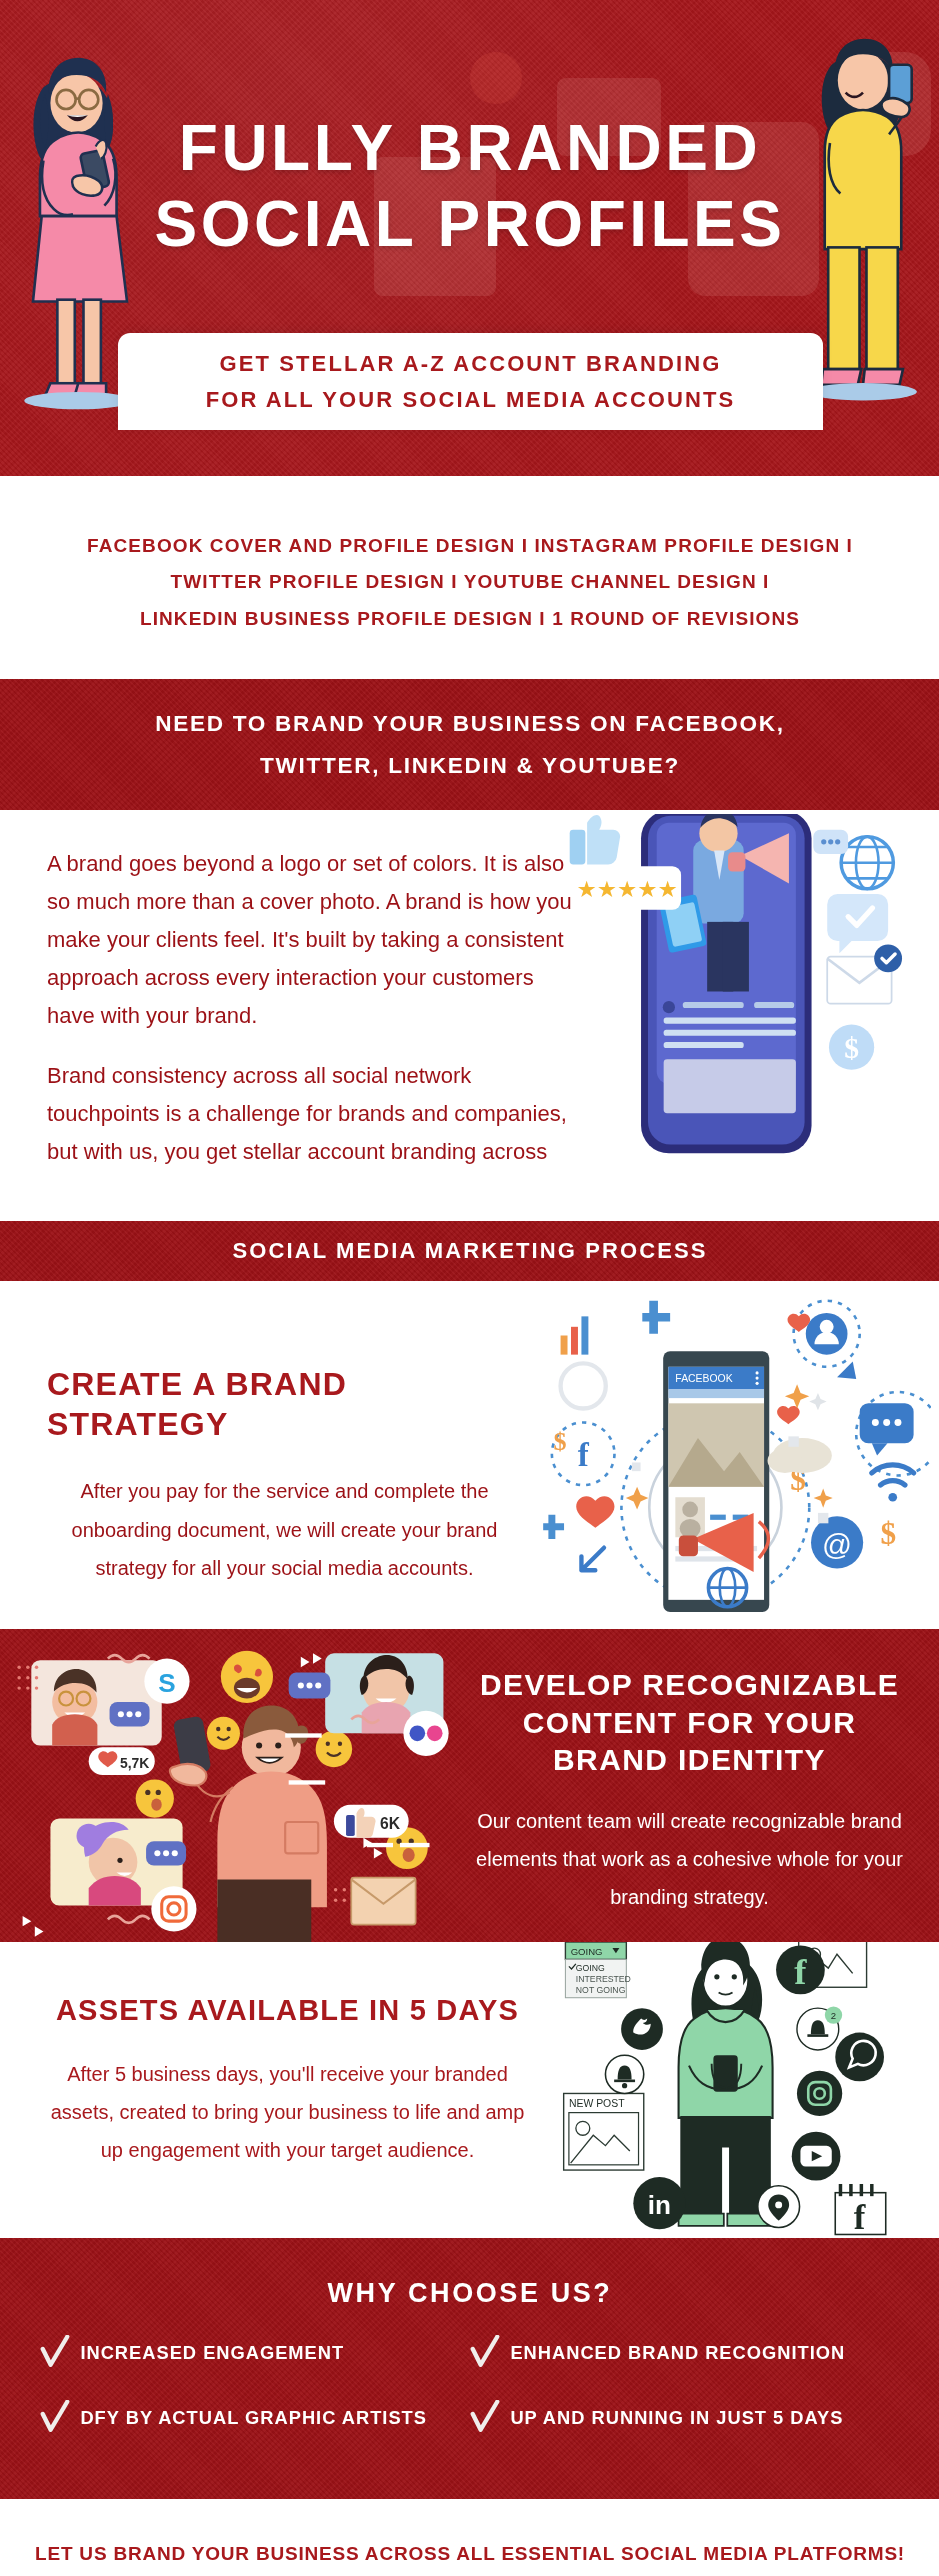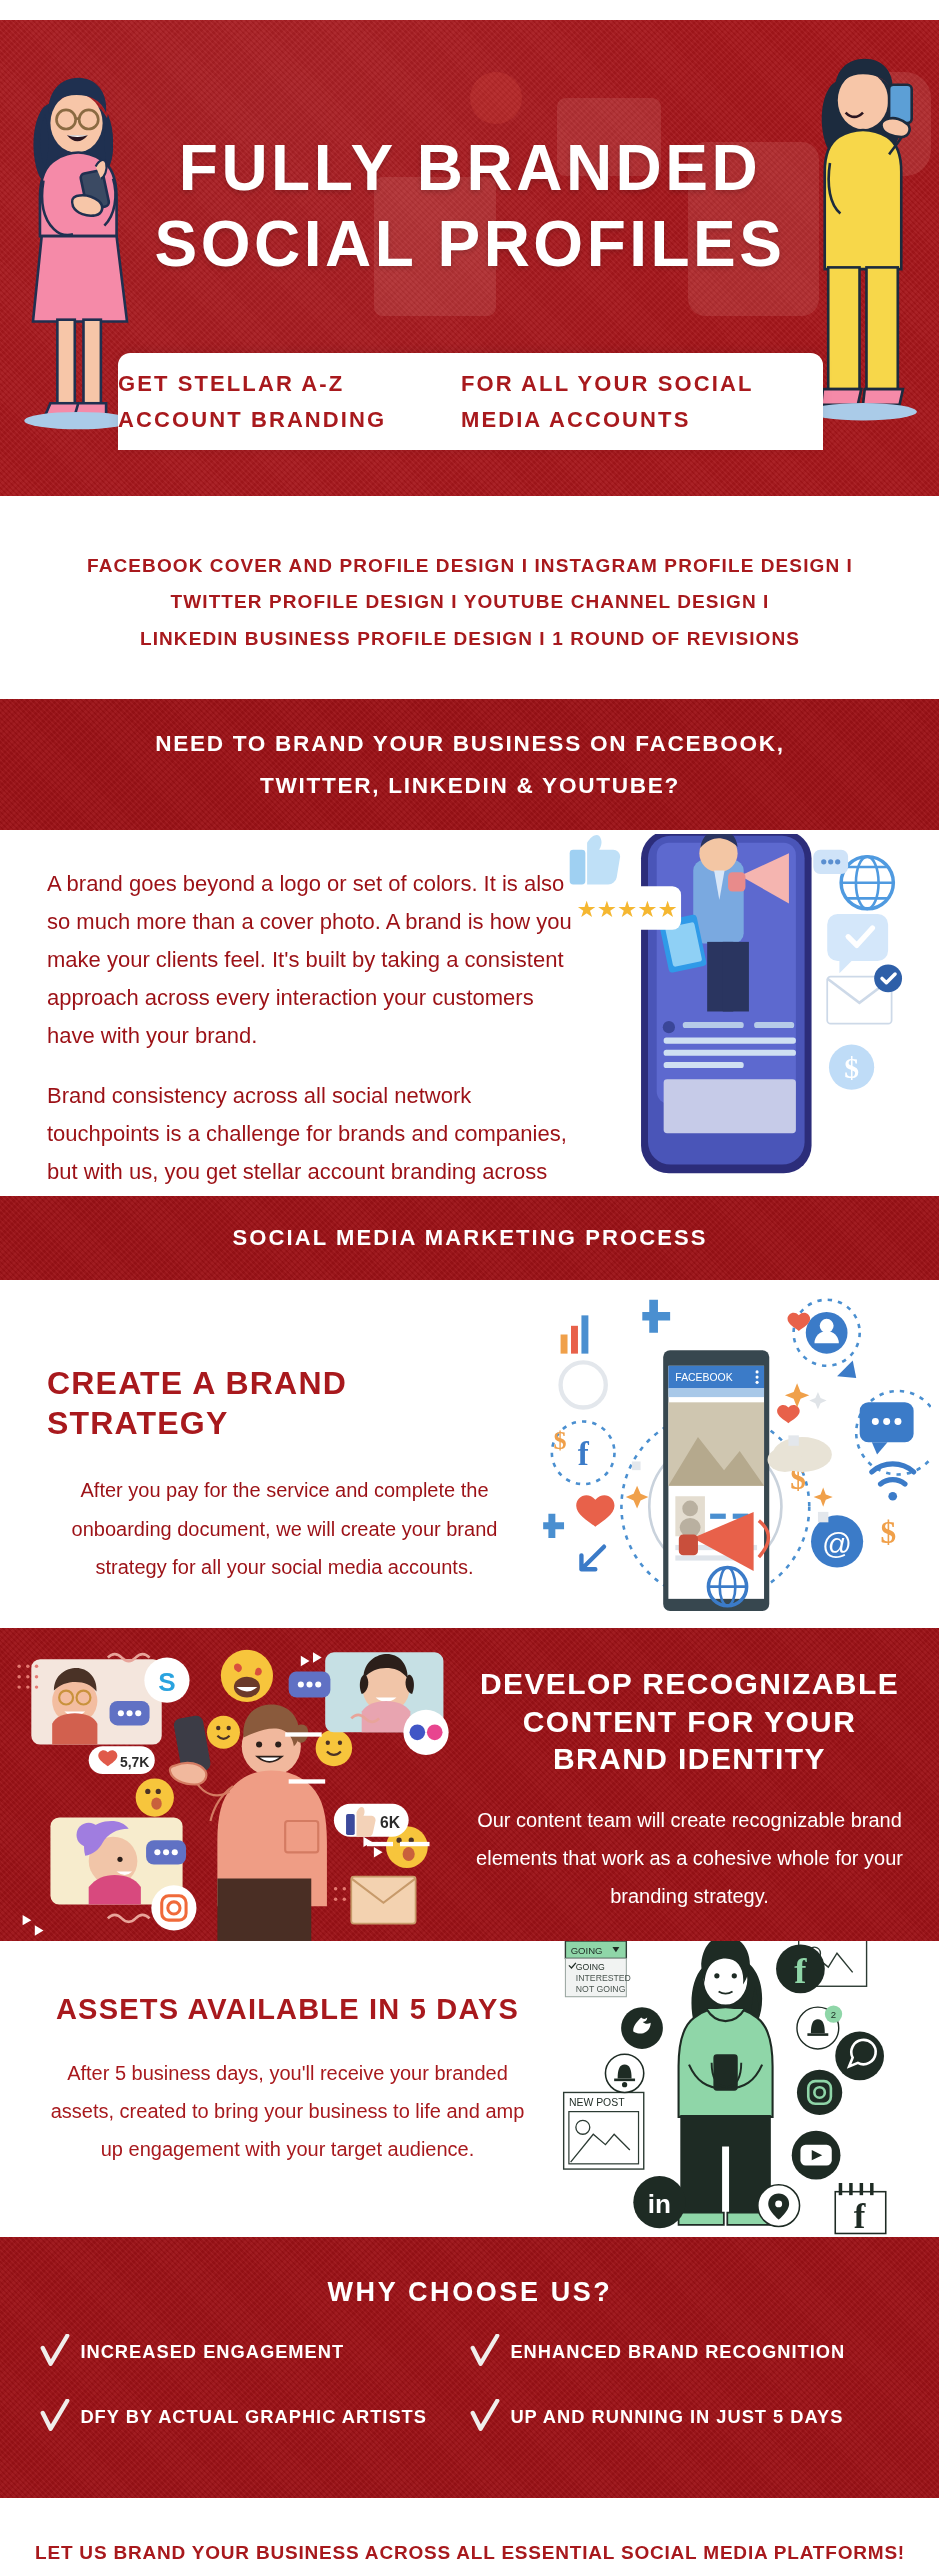--- a/index.html
+++ b/index.html
@@ -31,21 +31,20 @@
       repeating-linear-gradient(45deg, rgba(255,255,255,0.03) 0 1.7px, rgba(0,0,0,0.035) 1.7px 3.5px),
       repeating-linear-gradient(-45deg, rgba(255,255,255,0.02) 0 2.6px, rgba(0,0,0,0.03) 2.6px 5.2px);
   }
 
   
   .hero {
     position: relative;
     width: 940px;
     height: 476px;
     overflow: hidden;
-    margin-top: 20px;
   }
   .hero-ghost {
     position: absolute;
     opacity: 0.14;
     background: #f3b0a8;
     border-radius: 8.7px;
   }
   .hero-title {
     position: absolute;
     left: 0; right: 0;
@@ -63,21 +62,21 @@
   .hero-card {
     position: absolute;
     left: 118px;
     top: 333px;
     width: 705px;
     height: 97px;
     background: #ffffff;
     border-radius: 12.2px 12.2px 0 0;
     z-index: 7;
     display: flex;
-    flex-direction: row;
+    flex-direction: column;
     justify-content: center;
     align-items: center;
     box-shadow: 0 -1.7px 12.2px rgba(0,0,0,0.08);
   }
   .hero-card-line {
     color: #a8191d;
     font-size: 22px;
     font-weight: 700;
     letter-spacing: 2.1px;
     line-height: 1.62;
@@ -112,21 +111,21 @@
     text-align: center;
   }
   .banner-text {
     color: #ffffff;
     font-size: 22.6px;
     font-weight: 700;
     letter-spacing: 1.7px;
     line-height: 1.85;
   }
   #banner-need { height: 131px; }
-  #banner-process { height: 84px; }
+  #banner-process { height: 60px; margin-top: 45px; }
   #banner-process .banner-text { font-size: 22px; letter-spacing: 2.1px; }
 
   
   .intro {
     position: relative;
     width: 940px;
     height: 366px;
     background: #ffffff;
     overflow: hidden;
   }

